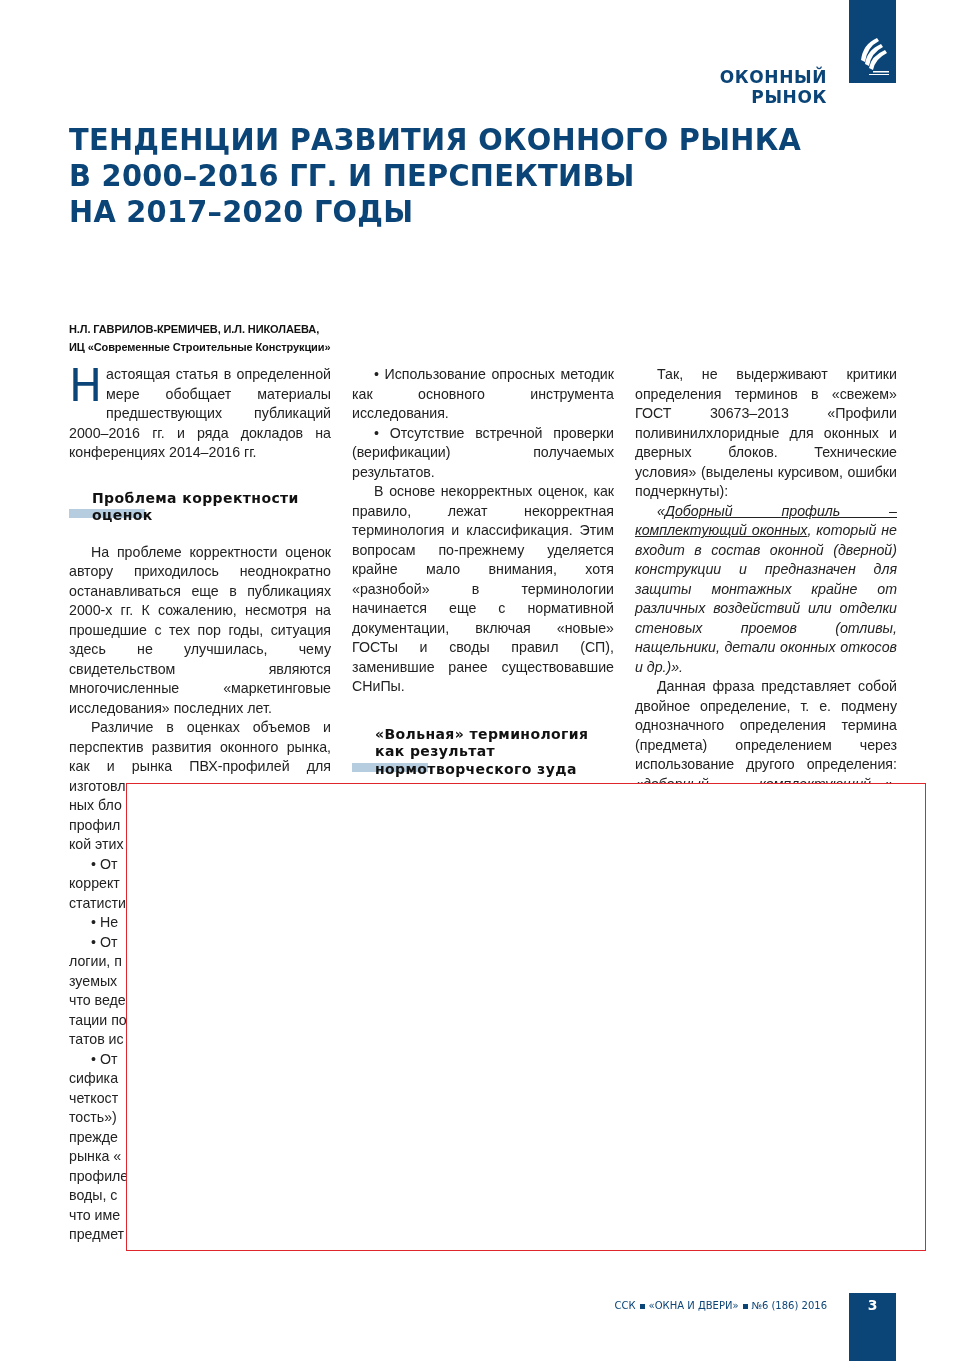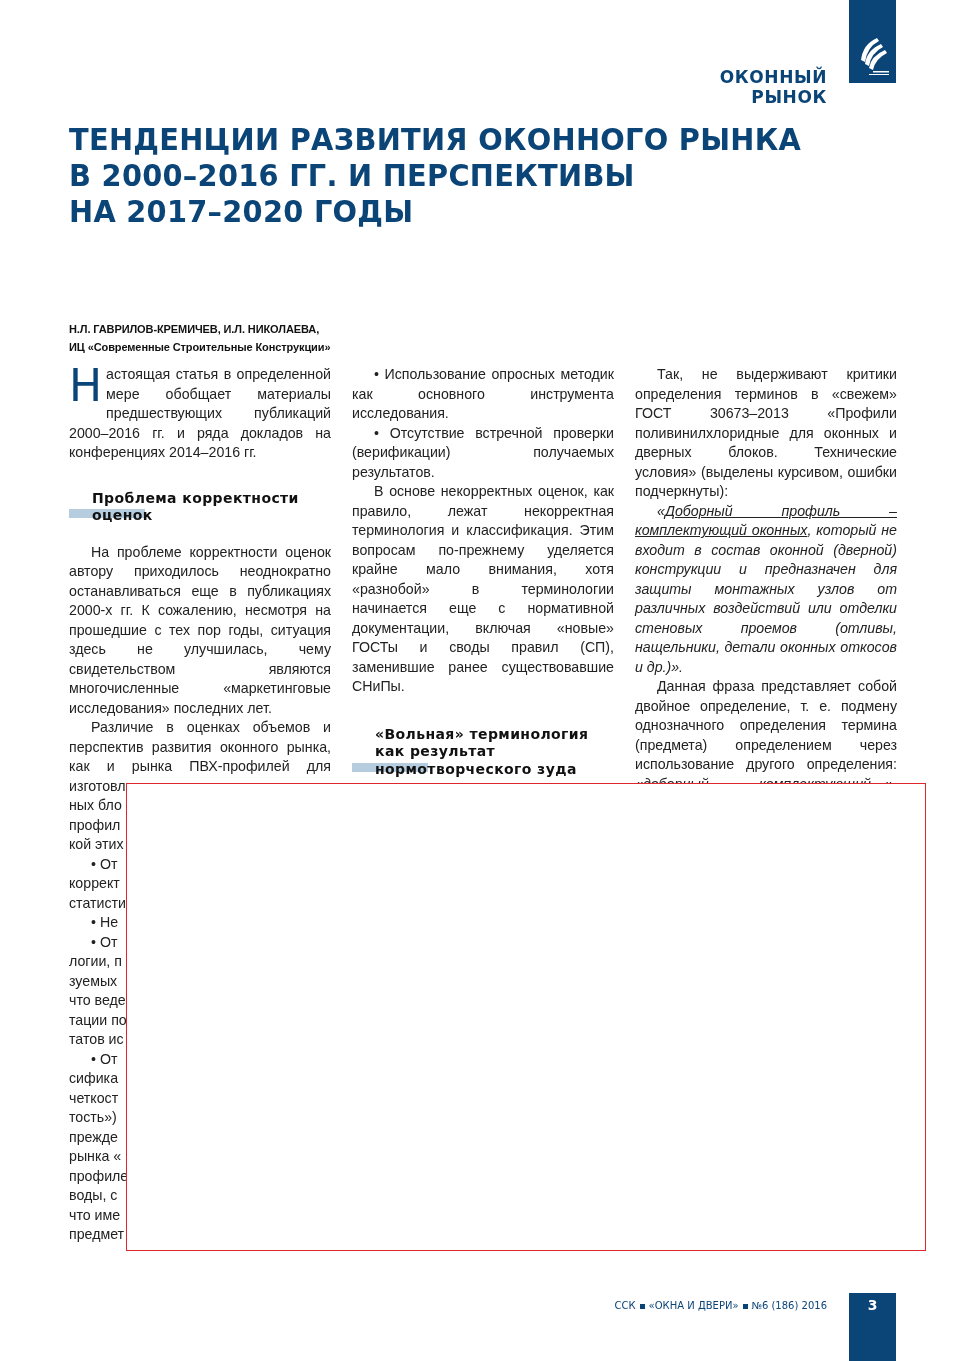--- a/index.html
+++ b/index.html
@@ -139,21 +139,21 @@
   <p>В основе некорректных оценок, как правило, лежат некорректная терминология и классификация. Этим вопросам по-прежнему уделяется крайне мало внимания, хотя «разнобой» в терминологии начинается еще с нормативной документации, включая «новые» ГОСТы и своды правил (СП), заменившие ранее существовавшие СНиПы.</p>
   <div class="subhead" style="margin-top:29px;">
     <div class="bar" style="top:37px;"></div>
     <span class="t">«Вольная» терминология как результат нормотворческого зуда</span>
   </div>
   <p>Для отдельной отрасли единство</p>
 </div>
 
 <div class="col col3">
   <p>Так, не выдерживают критики определения терминов в «свежем» ГОСТ 30673–2013 «Профили поливинилхлоридные для оконных и дверных блоков. Технические условия» (выделены курсивом, ошибки подчеркнуты):</p>
-  <p class="it"><span>«</span><span class="ul">Доборный профиль – комплектующий оконных</span><span>, который не входит в состав оконной (дверной) конструкции и предназначен для защиты монтажных узлов от различных воздействий или отделки стеновых проемов (отливы, нащельники, детали оконных откосов и др.)».</span></p>
+  <p class="it"><span>«</span><span class="ul">Доборный профиль – комплектующий оконных</span><span>, который не входит в состав оконной (дверной) конструкции и предназначен для защиты монтажных крайне от различных воздействий или отделки стеновых проемов (отливы, нащельники, детали оконных откосов и др.)».</span></p>
   <p><span>Данная фраза представляет собой двойное определение, т. е. подмену однозначного определения термина (предмета) определением через использование другого определения: </span><span class="it">«доборный… – комплектующий…»</span><span>. Двойные определения</span></p>
 </div>
 
 <div class="redact"></div>
 
 <div class="footer-text">
   <span>ССК</span><span class="sq"></span><span>«ОКНА И ДВЕРИ»</span><span class="sq"></span><span>№6 (186) 2016</span>
 </div>
 <div class="page-tab">
   <div class="page-num">3</div>

